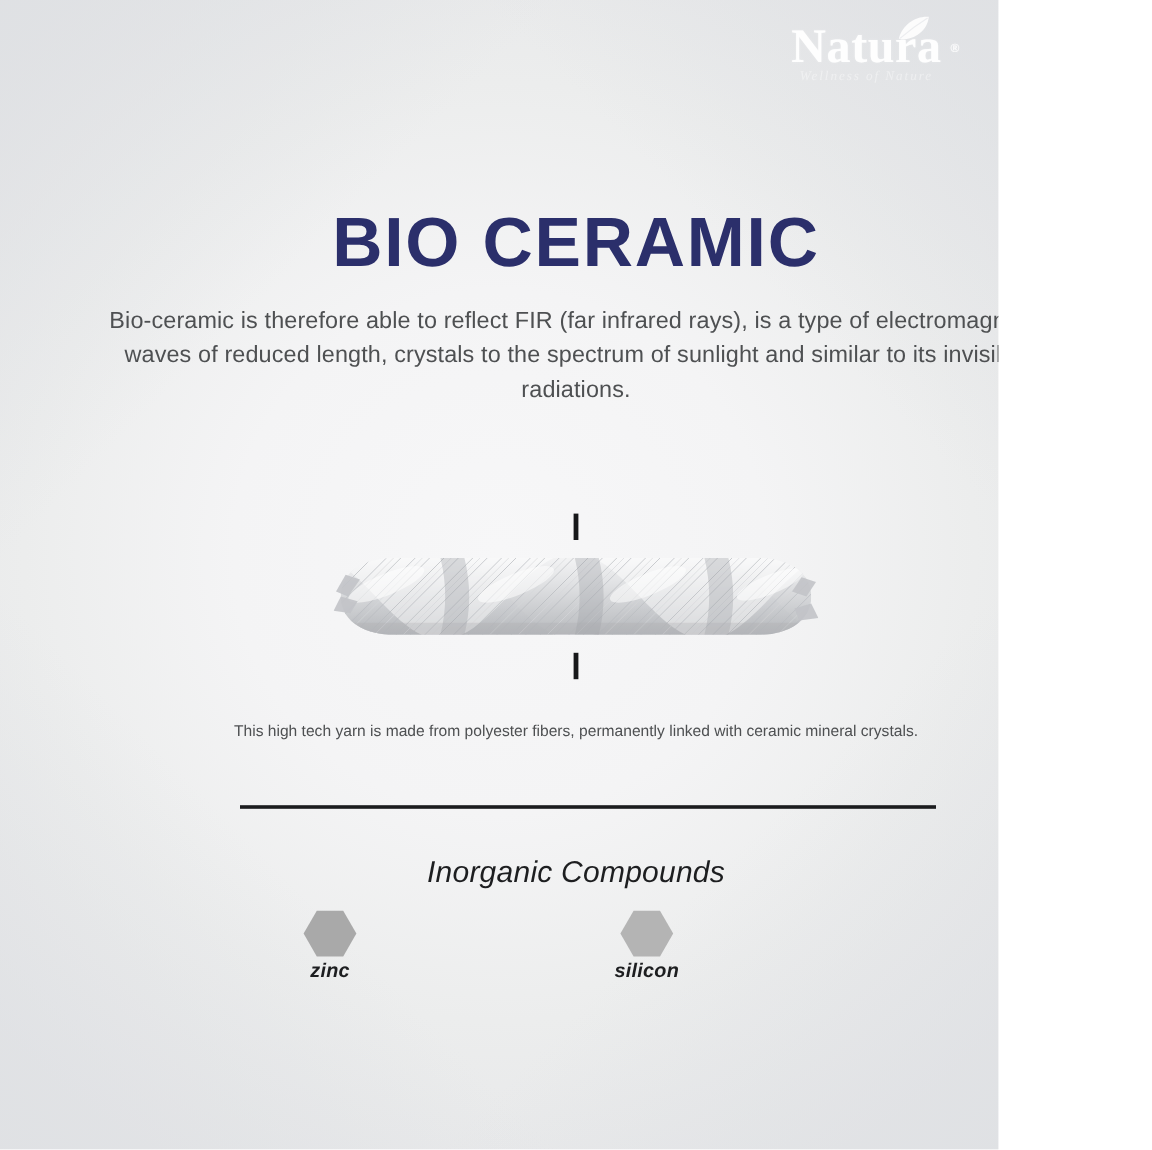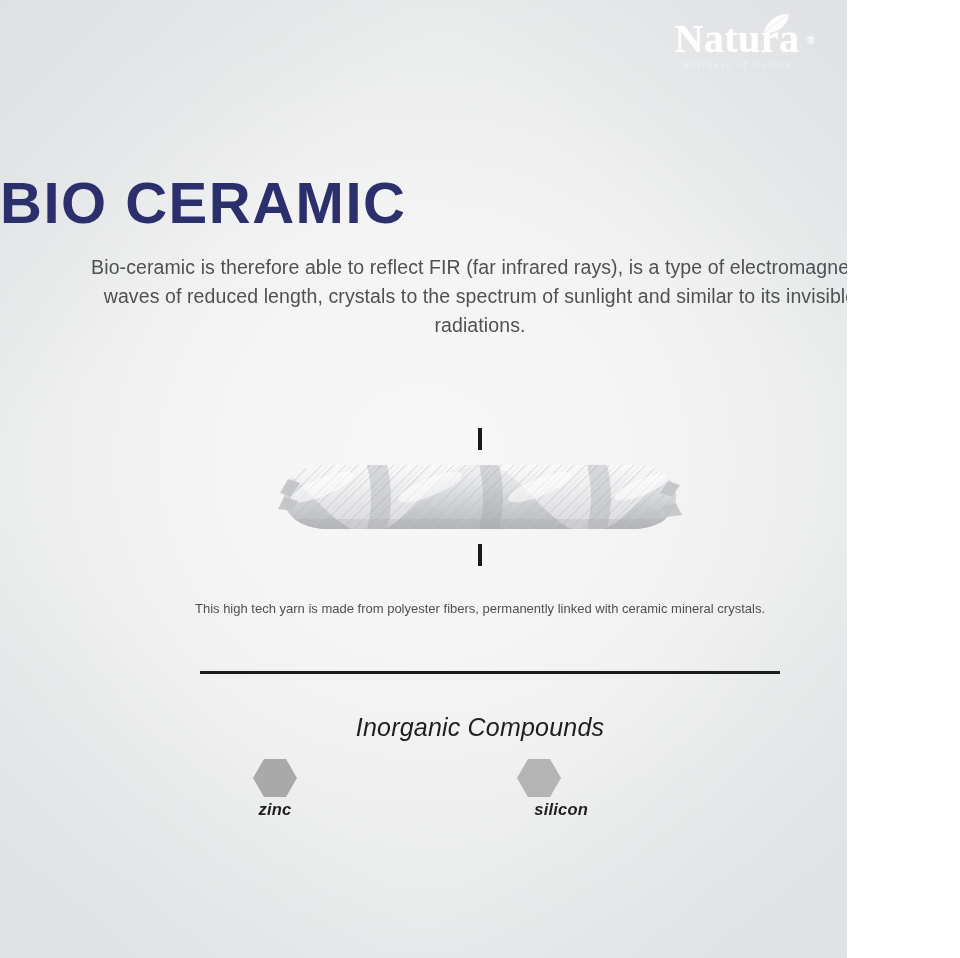--- a/index.html
+++ b/index.html
@@ -13,21 +13,20 @@
     overflow: hidden;
   }
 
   #infographic {
     position: relative;
     width: 832px;
     height: 958px;
     background:
       radial-gradient(ellipse 70% 60% at 50% 48%, #f7f7f8 0%, #f4f4f5 38%, #eceded 68%, #e5e6e8 100%);
     overflow: hidden;
-    padding-left: 15px;
   }
 
   
   #infographic::before {
     content: "";
     position: absolute;
     inset: 0;
     background:
       linear-gradient(135deg, rgba(222,224,227,0.85) 0%, rgba(231,232,234,0) 26%),
       linear-gradient(225deg, rgba(222,224,227,0.75) 0%, rgba(231,232,234,0) 24%),
@@ -81,20 +80,21 @@
     letter-spacing: 1.6px;
     margin-top: -2px;
   }
 
   
   .title {
     position: absolute;
     top: 172px;
     left: 0;
     width: 960px;
+    text-align: center;
     font-size: 58px;
     font-weight: 700;
     letter-spacing: 1.5px;
     color: #2b2f6b;
     line-height: 62px;
   }
 
   .intro {
     position: absolute;
     top: 253px;
@@ -342,21 +342,21 @@
   <div class="compounds-title">Inorganic Compounds</div>
 
   <div class="compound" style="left:226px; top:756px; width:98px;">
     <svg class="hex" width="98" height="44" viewBox="0 0 98 44">
       <polygon points="38,3 60,3 71,22 60,41 38,41 27,22" fill="#a9a9a9"></polygon>
     </svg>
     <div class="compound-label">zinc</div>
   </div>
 
 
-  <div class="compound" style="left:490px; top:756px; width:98px;text-align:right;">
+  <div class="compound" style="left:490px; top:756px; width:98px;">
     <svg class="hex" width="98" height="44" viewBox="0 0 98 44">
       <polygon points="38,3 60,3 71,22 60,41 38,41 27,22" fill="#b4b4b4"></polygon>
     </svg>
     <div class="compound-label">silicon</div>
   </div>
 
 
 </div>
 
 </body></html>

